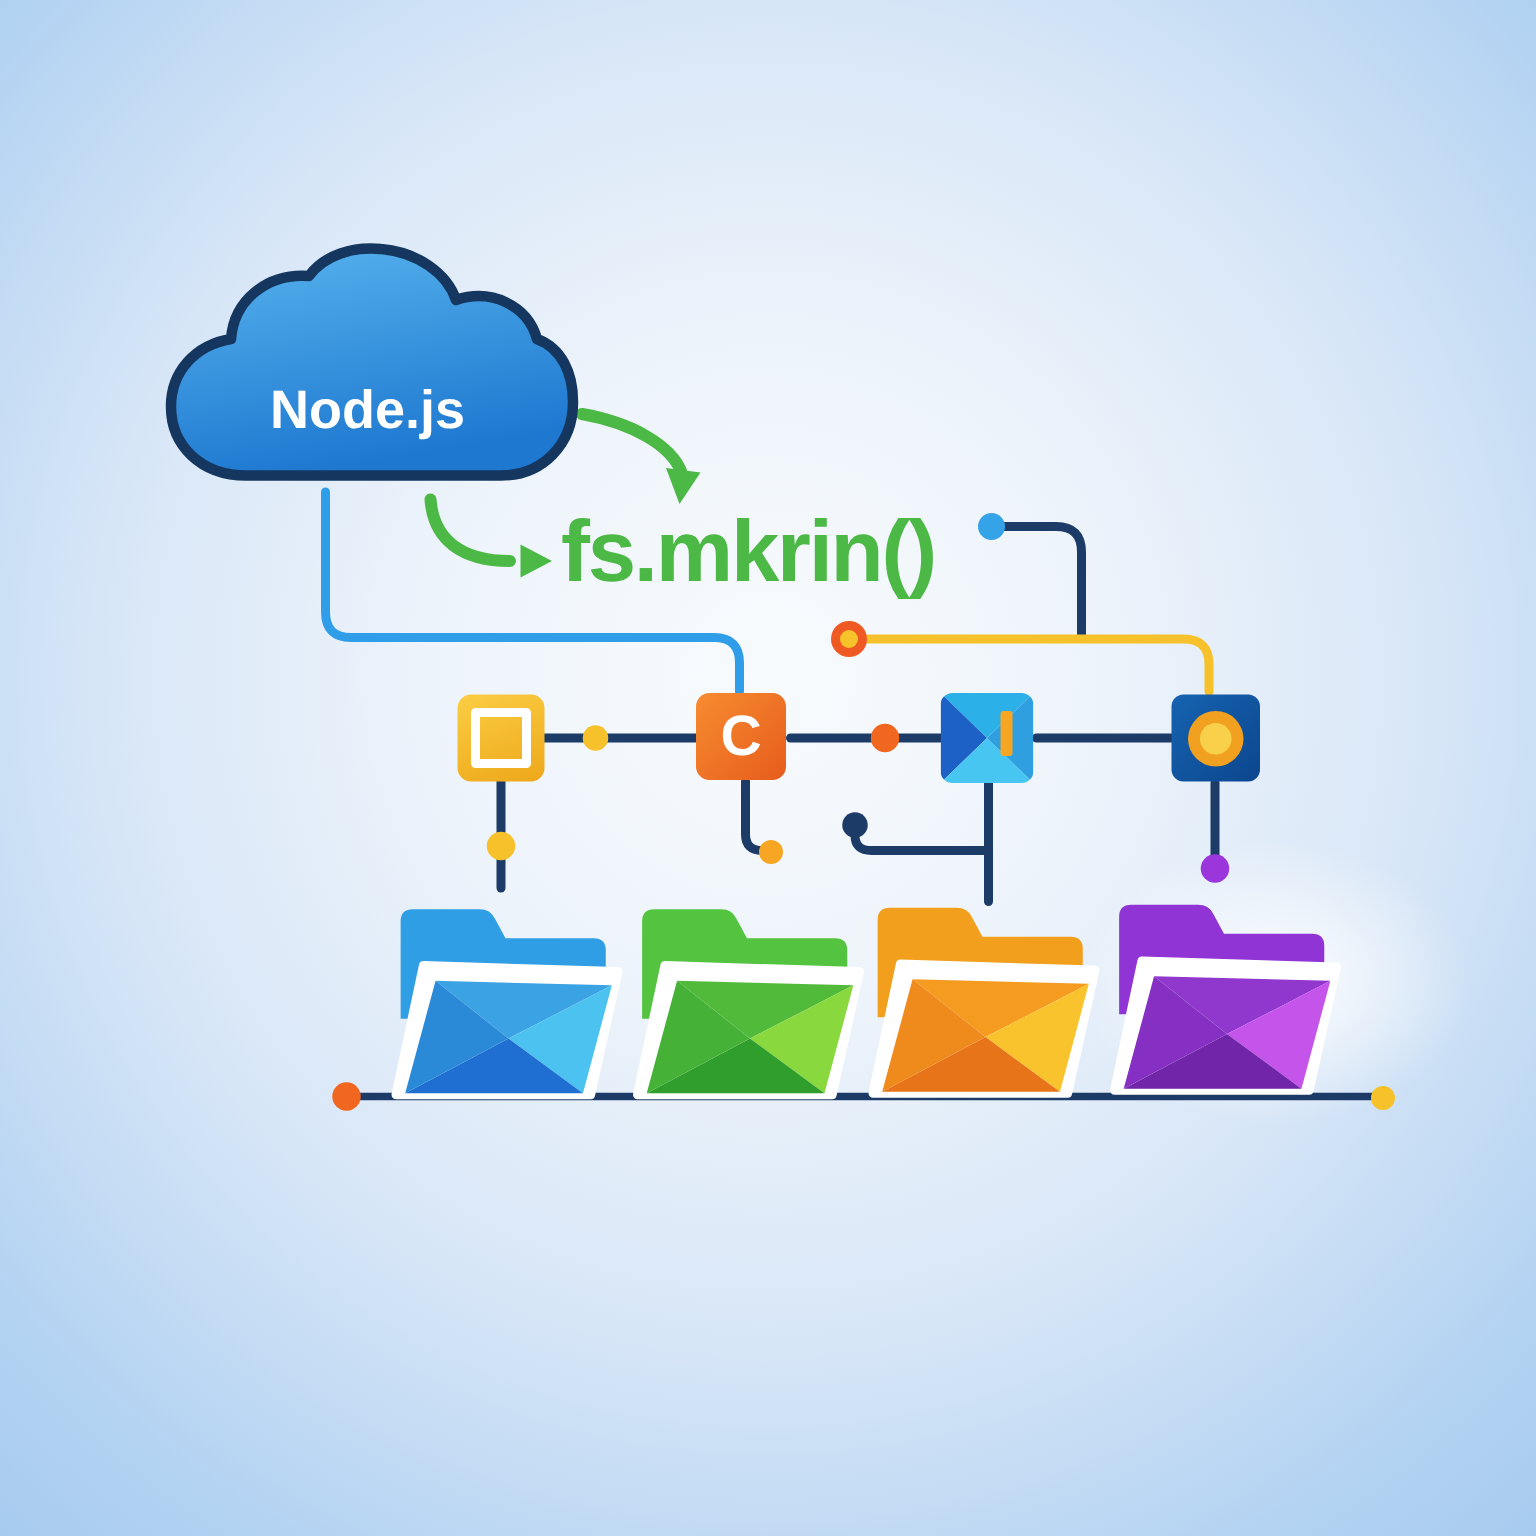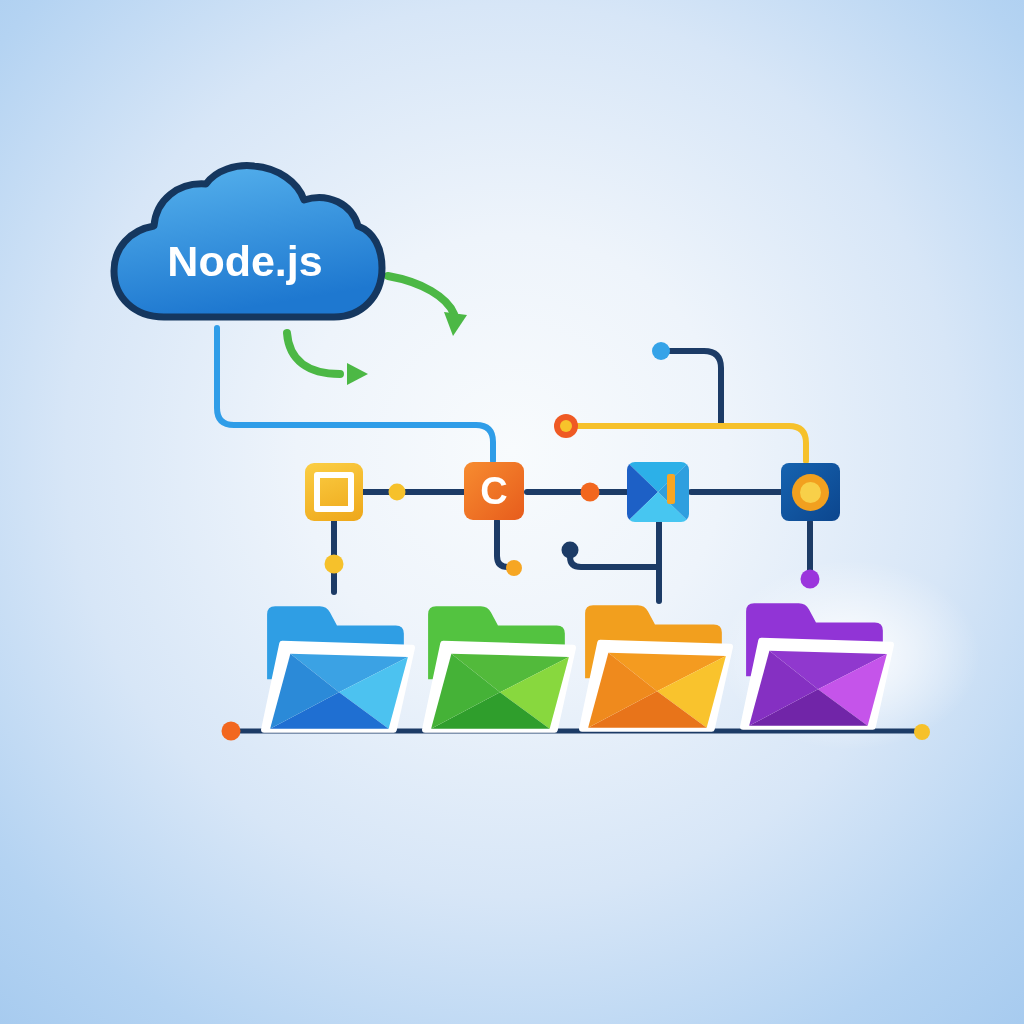--- a/index.html
+++ b/index.html
@@ -3,23 +3,23 @@
 <meta charset="utf-8">
 <style>
   html,body{margin:0;padding:0;background:#9fc6ec;font-family:"Liberation Sans",sans-serif;}
   #canvas{position:relative;width:1024px;height:1024px;overflow:hidden;
     background:radial-gradient(circle at 50% 44%, #f8fbfd 0%, #eef4fb 28%, #d7e6f7 58%, #b4d3f2 85%, #a7cbef 100%);}
   .abs{position:absolute;}
 
   
   #cloud-wrap{left:104px;top:162px;width:282px;height:166px;}
   #cloud-wrap svg{position:absolute;left:0;top:0;}
-  #cloud-label{position:absolute;left:0;top:0;width:100%;height:100%;
+  #cloud-label{position:absolute;left:0;top:12px;width:100%;height:100%;
     display:flex;align-items:center;justify-content:center;padding-top:32px;box-sizing:border-box;
-    color:#ffffff;font-size:43px;font-weight:bold;letter-spacing:0px;}
+    color:#ffffff;font-size:36px;font-weight:bold;letter-spacing:0px;}
 
   
   #fs-label{left:374px;top:334px;font-size:58px;font-weight:bold;letter-spacing:-1.5px;
     color:var(--green,#4cb845);}
 
   
   #wires{left:0;top:0;}
   .navy{stroke:var(--navy,#1c3b66);stroke-width:6;fill:none;stroke-linecap:round;}
   .sky{stroke:var(--sky,#2f9de8);stroke-width:6;fill:none;stroke-linecap:round;}
   .gold{stroke:var(--yellow,#f6c12b);stroke-width:6;fill:none;stroke-linecap:round;}
@@ -155,14 +155,15 @@
           <stop offset="1" stop-color="#1e78d0"></stop>
         </linearGradient>
       </defs>
       <path d="M60,155 C30,155 10,135 10,109 C10,86 26,68 50,64 C52,38 74,20 102,22
                C112,8 132,2 150,4 C174,6 194,20 200,38 C224,30 248,42 254,64
                C270,70 278,86 278,106 C278,134 258,155 230,155 Z" fill="url(#cloudgrad)" stroke="#15375f" stroke-width="7" stroke-linejoin="round"></path>
     </svg>
     <div id="cloud-label">Node.js</div>
   </div>
 
+  <div class="abs" id="fs-label">fs.mkrin()</div>
 
 </div>
 
 </body></html>

